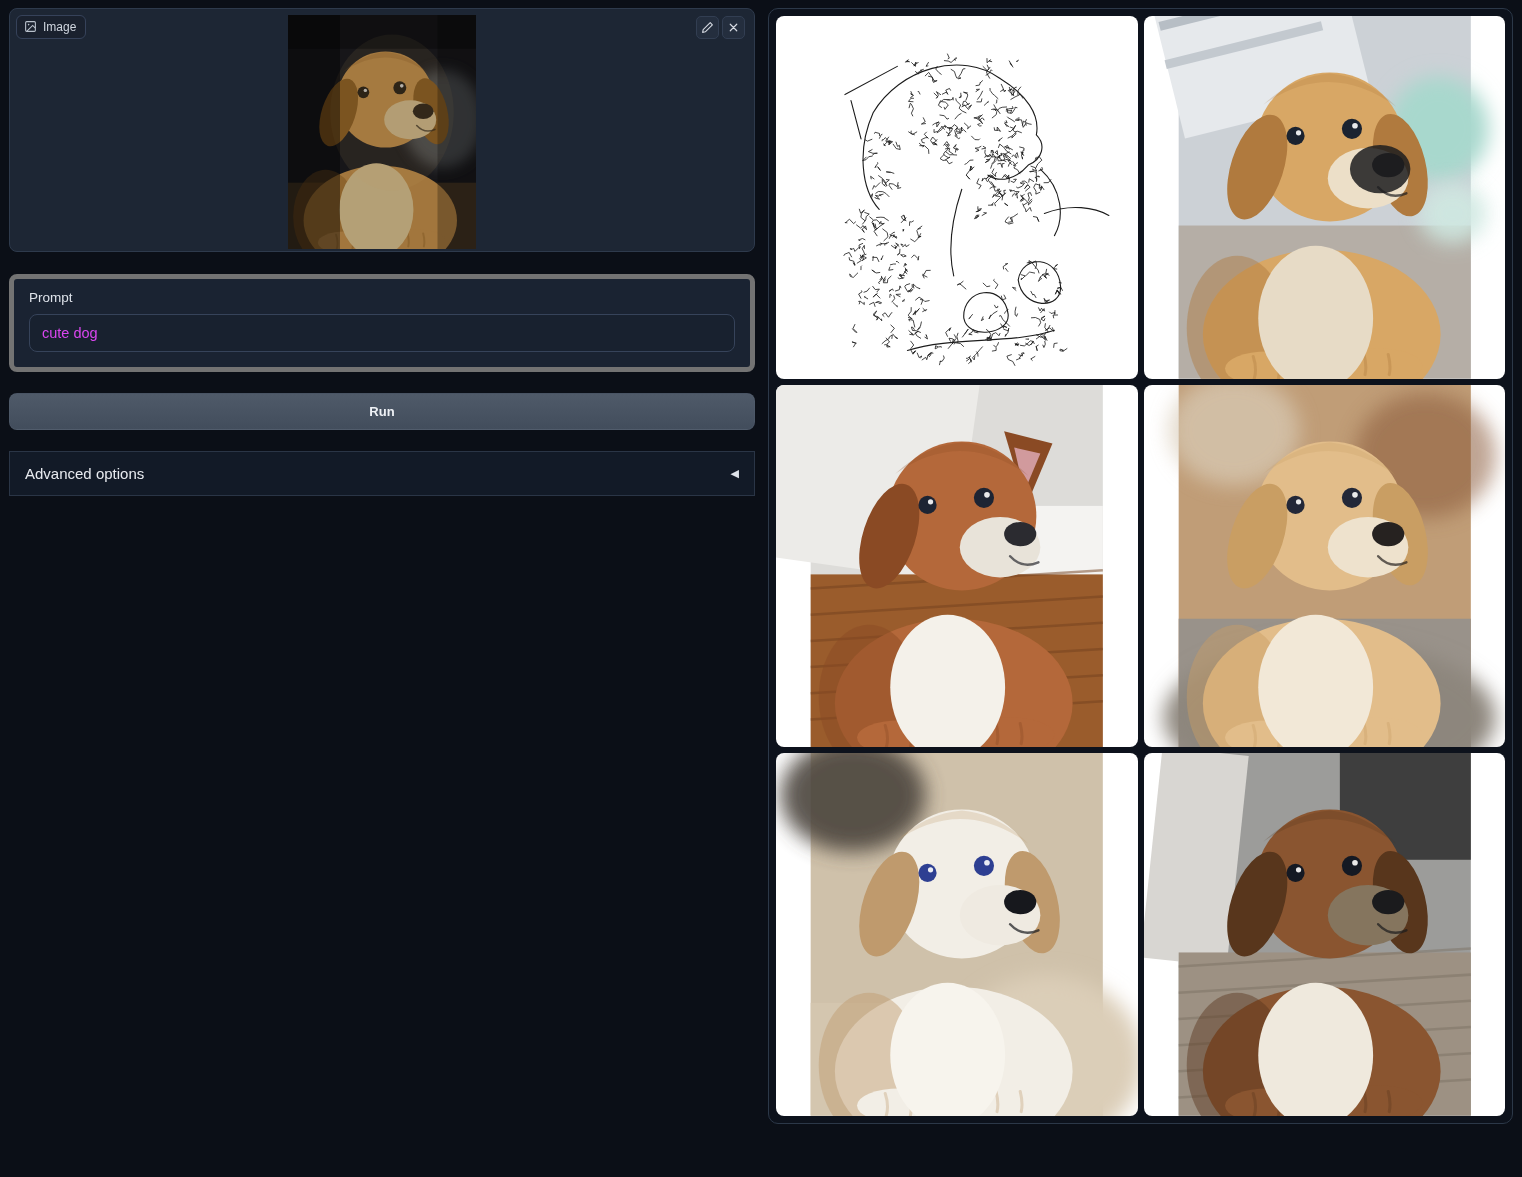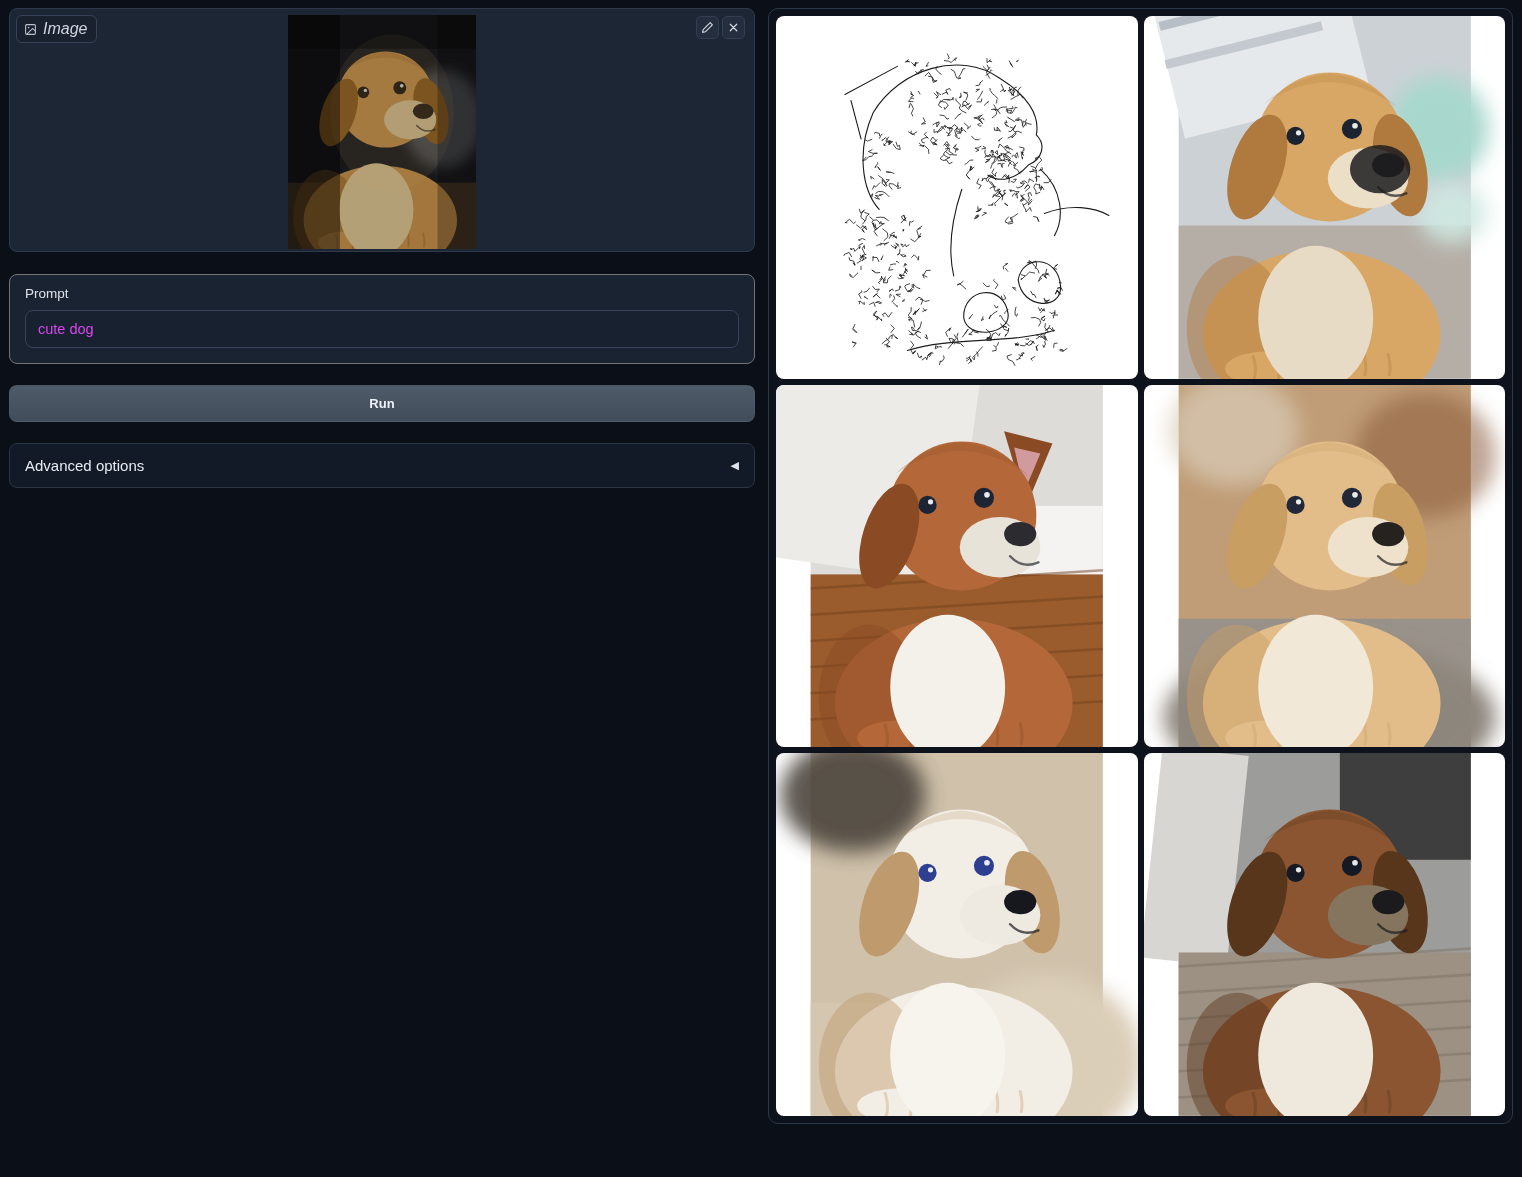--- a/index.html
+++ b/index.html
@@ -14,48 +14,48 @@
     font-size:21px;font-weight:700;color:#fafbfc;
     margin:2px 0 14px 1px;letter-spacing:.1px;
   }
   .cols{display:flex;gap:13px;align-items:flex-start;}
   .left{width:746px;flex:0 0 auto;}
 
   
   .image-panel{position:relative;height:244px;background:#1d2634;
     border:1px solid #2e3a4c;border-radius:8px;box-sizing:border-box;}
   .img-label{position:absolute;z-index:3;top:6px;left:6px;display:inline-flex;
-    align-items:center;gap:6px;background:rgba(26,33,46,.93);
+    gap:6px;background:rgba(26,33,46,.93);
     border:1px solid #36425a;border-radius:6px;padding:4px 9px 4px 7px;
-    color:#cfd5de;font-size:16px;font-style:italic;}
+    color:#cfd5de;font-size:12px;}
   .corner{position:absolute;z-index:3;top:7px;right:9px;display:flex;gap:3px;}
   .icon-btn{width:23px;height:23px;display:flex;align-items:center;justify-content:center;
     background:#242e3e;border:1px solid #323e52;border-radius:5px;color:#d6dae2;
     cursor:pointer;padding:0;}
   .preview{position:absolute;top:6px;bottom:2px;left:0;right:0;
     display:flex;justify-content:center;}
   .preview svg{height:100%;}
 
   
-  .prompt-panel{margin-top:22px;background:#1a2332;border:1px solid #737373;
+  .prompt-panel{margin-top:22px;background:#1a2332;border:5px solid #737373;
     border-radius:8px;padding:11px 15px 15px;box-sizing:border-box;}
   .plabel{display:block;color:#dde2e9;font-size:13.5px;margin-bottom:9px;}
   .pinput{display:block;width:100%;box-sizing:border-box;background:#18212f;
     border:1px solid #36435a;border-radius:8px;padding:10px 12px;color:#d946ef;
     font-size:14.5px;outline:none;font-family:inherit;}
 
   
   .run{margin-top:21px;width:100%;height:37px;border-radius:8px;
     border:1px solid rgba(85,97,114,.35);
     background:linear-gradient(180deg,#4f5a69,#424d5c);
     color:#eef1f5;font-weight:700;font-size:13px;cursor:pointer;font-family:inherit;}
 
   
   .accordion{margin-top:21px;height:45px;box-sizing:border-box;background:#121a27;
-    border:1px solid #2a3546;border-radius:8px;display:flex;align-items:center;
+    border:1px solid #2a3546;border-radius:0;display:flex;align-items:center;
     justify-content:space-between;padding:0 15px;color:#e8ebf0;font-size:15px;cursor:pointer;}
   .arrow{font-size:11px;color:#dfe3ea;line-height:1;}
 
   
   .gallery{flex:1;height:1116px;box-sizing:border-box;background:#0d121c;
     border:1px solid #2c3848;border-radius:10px;padding:7px;
     display:grid;grid-template-columns:1fr 1fr;grid-auto-rows:1fr;gap:6px;}
   .tile{background:#fff;border-radius:8px;overflow:hidden;display:flex;
     align-items:center;justify-content:center;cursor:pointer;}
   .tile svg{width:100%;height:100%;}

